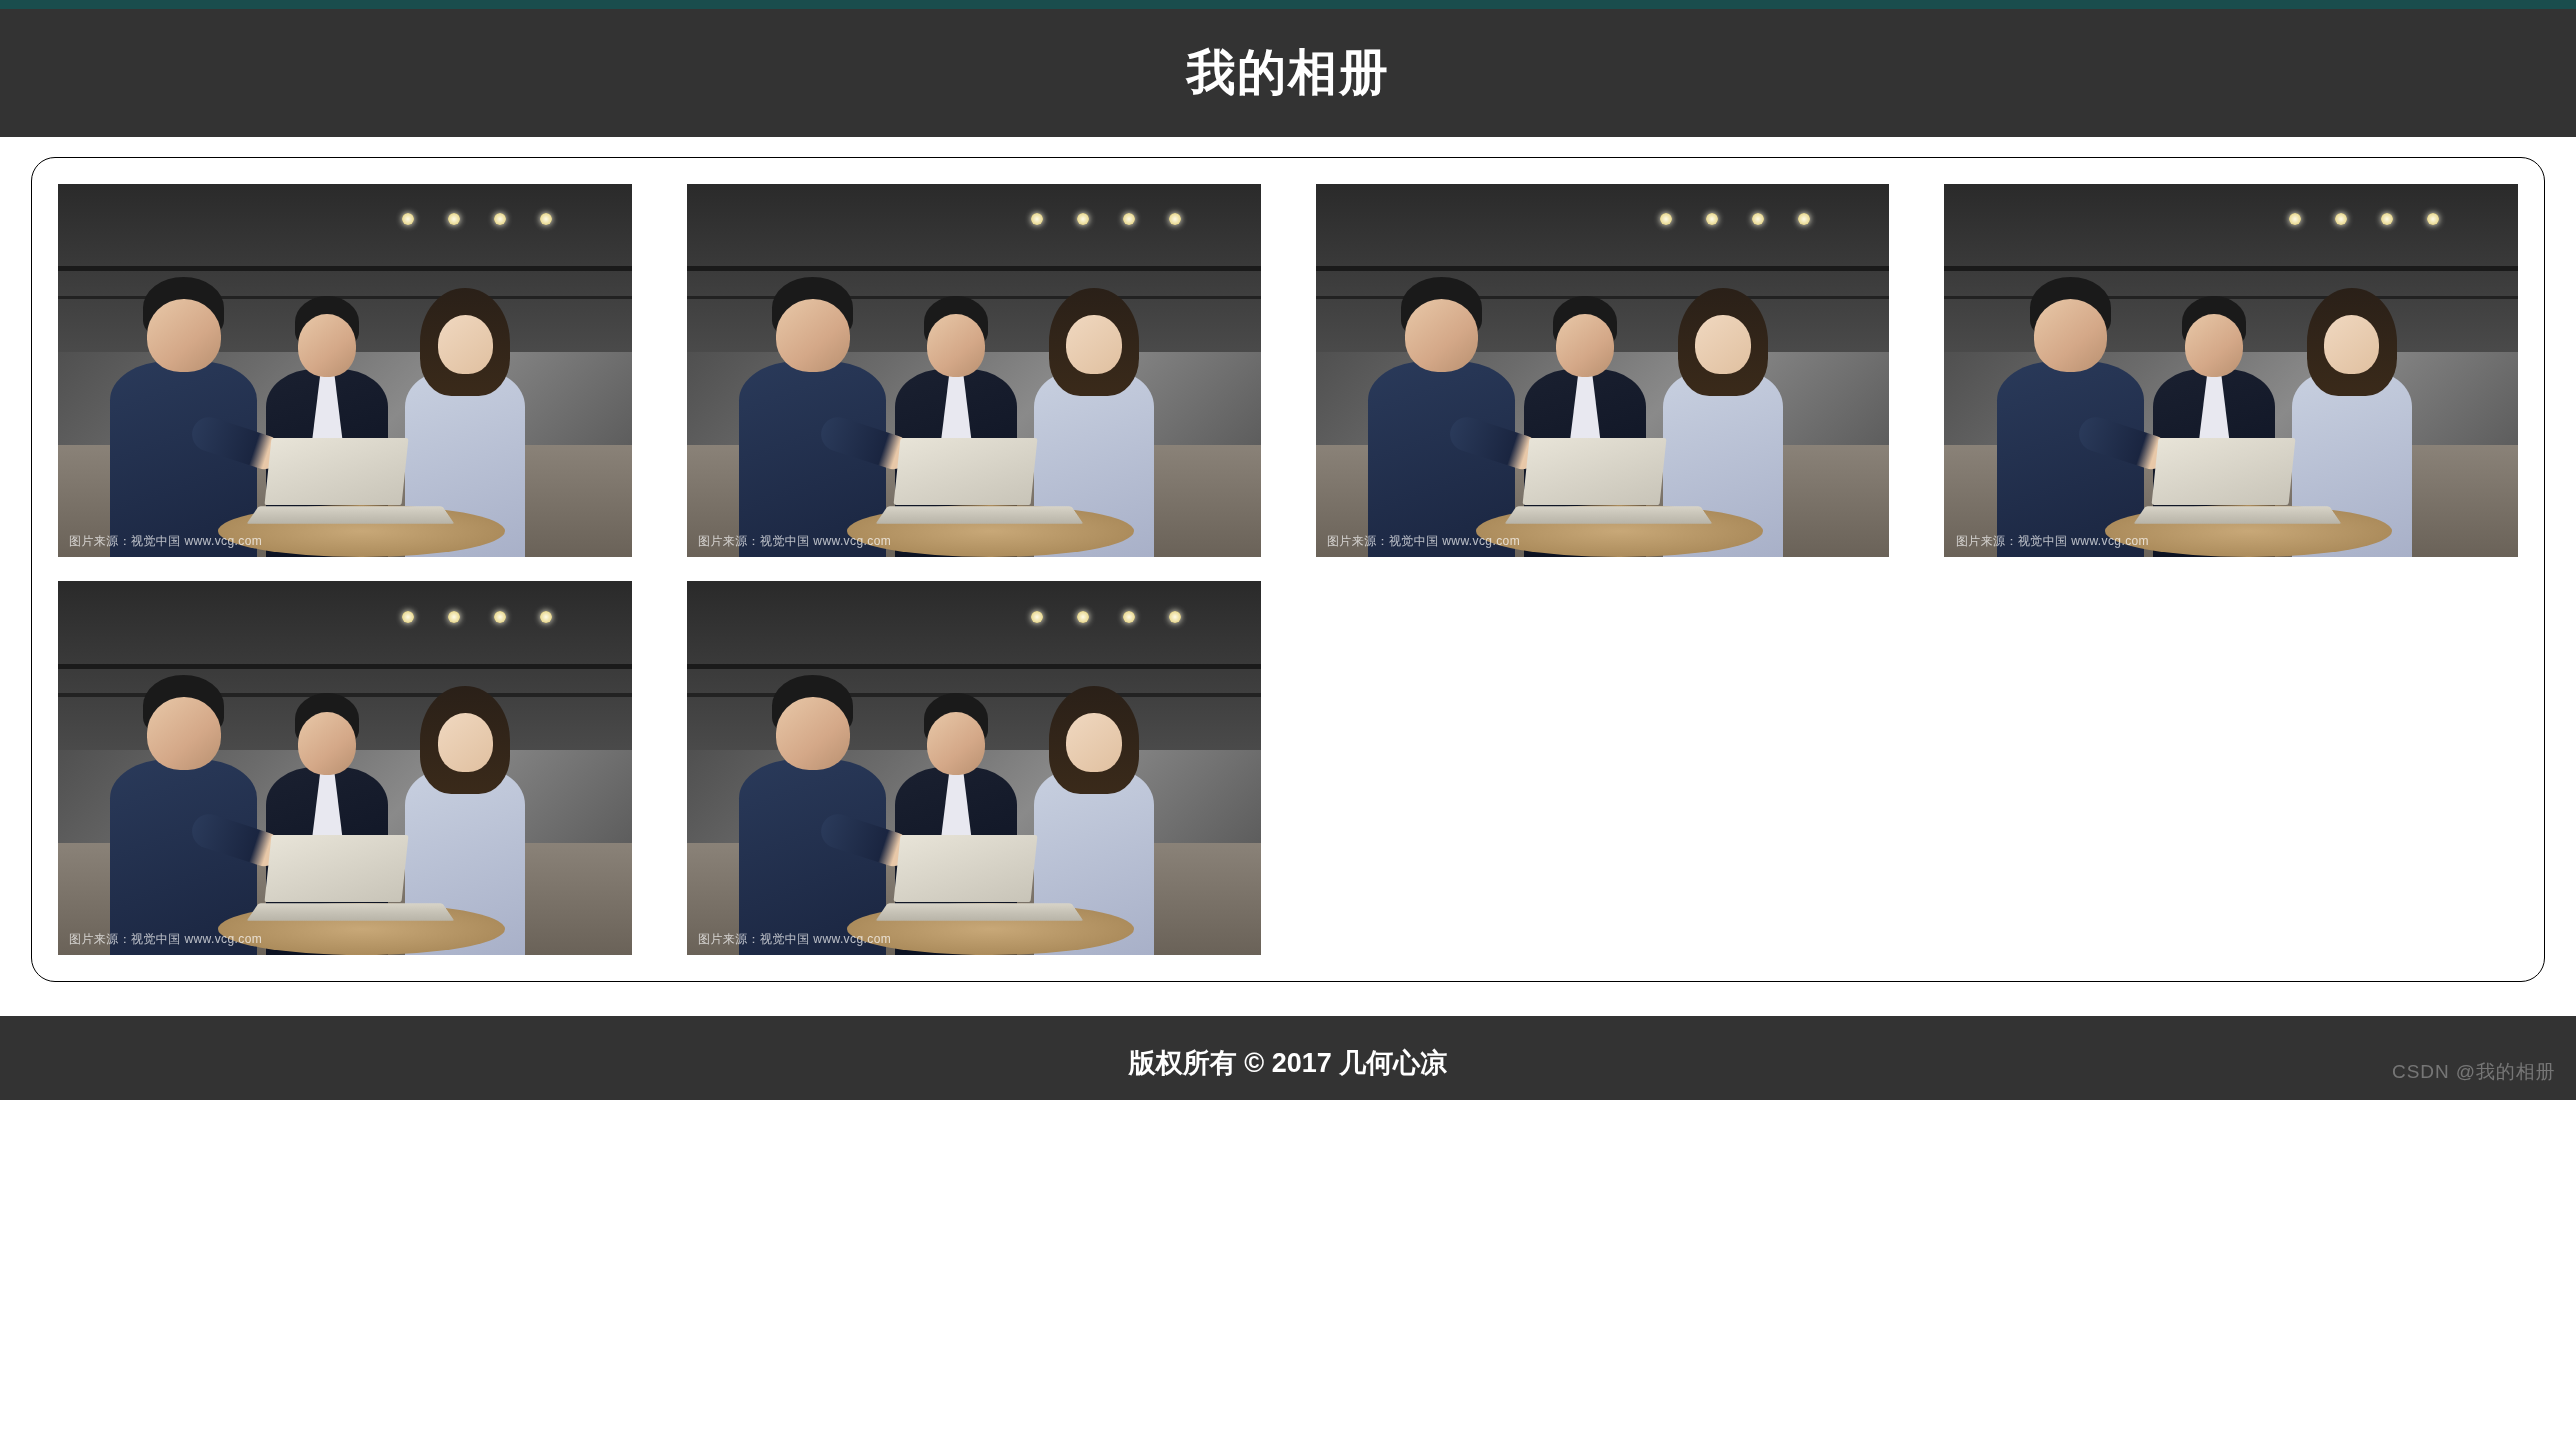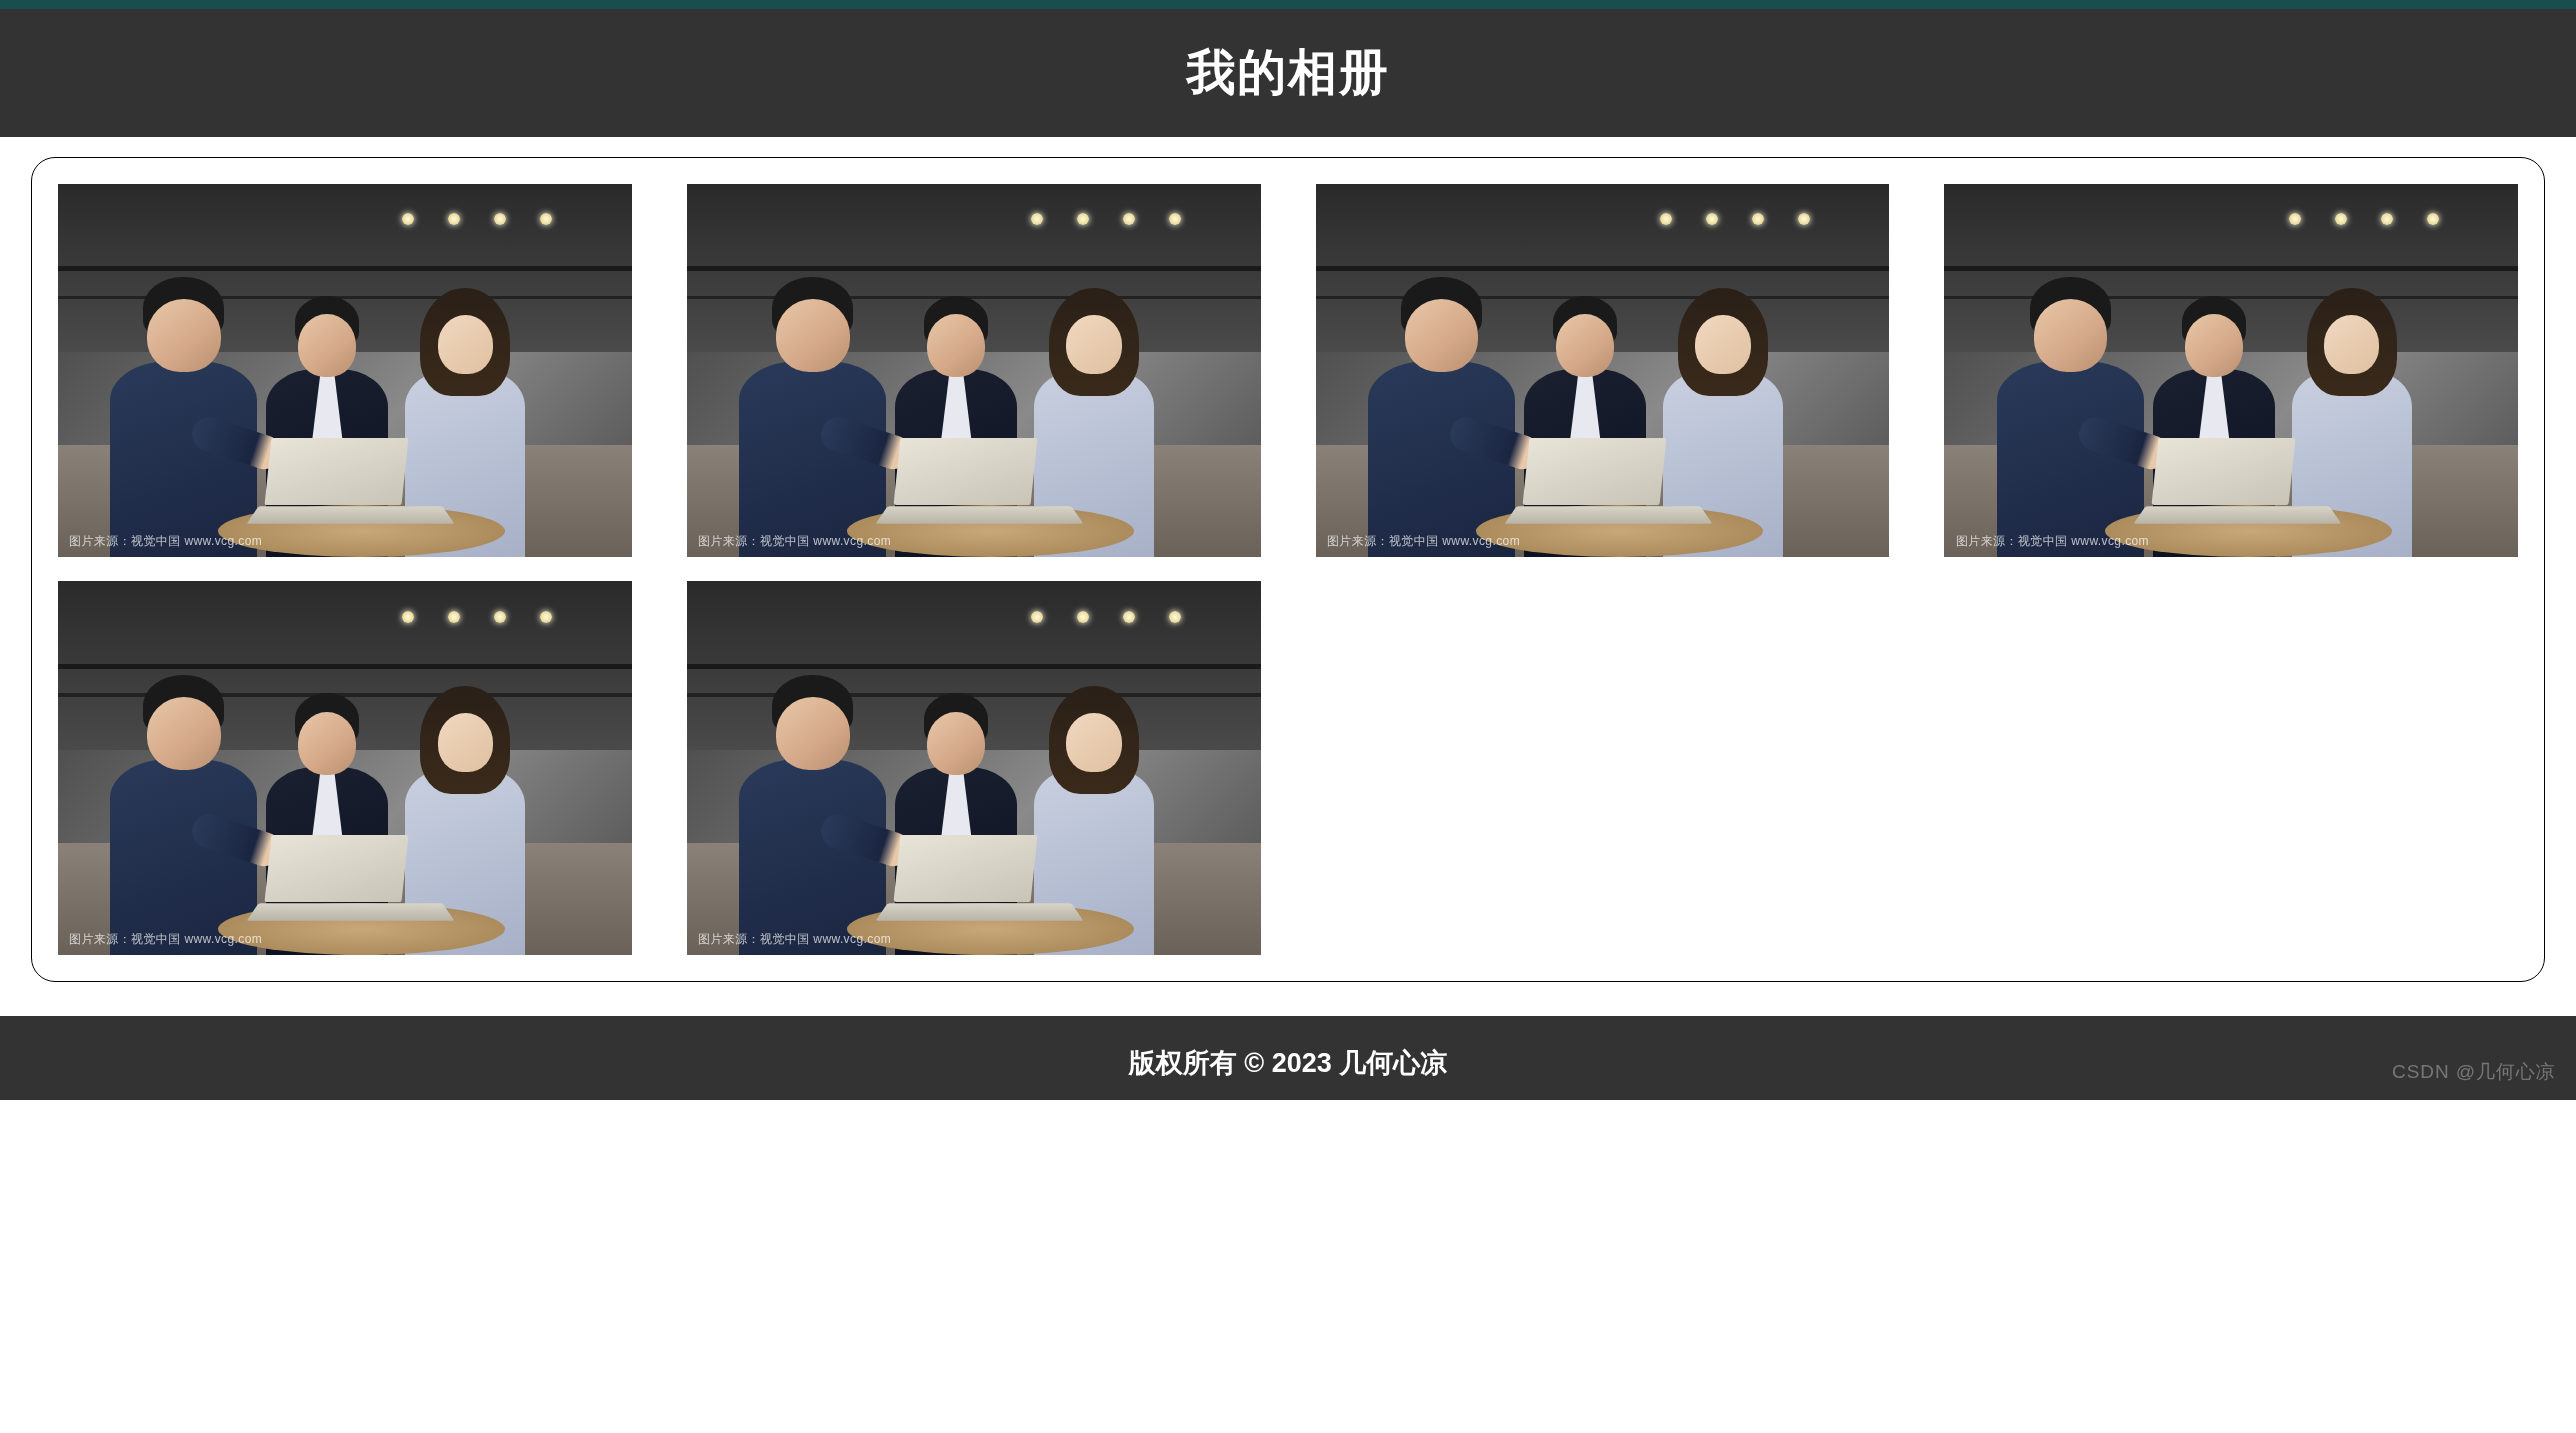--- a/index.html
+++ b/index.html
@@ -498,16 +498,16 @@
     </div>
     <div class="watermark-img">图片来源：视觉中国 www.vcg.com</div>
   </div>
     </div>
 </div>
 
 <div class="footer-gap"></div>
 <div class="footer-divider"></div>
 
 <footer class="footer">
-  <span>版权所有 © 2023 几何心凉</span>
-  <span class="csdn-watermark">CSDN @几何心凉</span>
+  <span>版权所有 © 2017 几何心凉</span>
+  <span class="csdn-watermark">CSDN @我的相册</span>
 </footer>
 
 
 </body></html>

